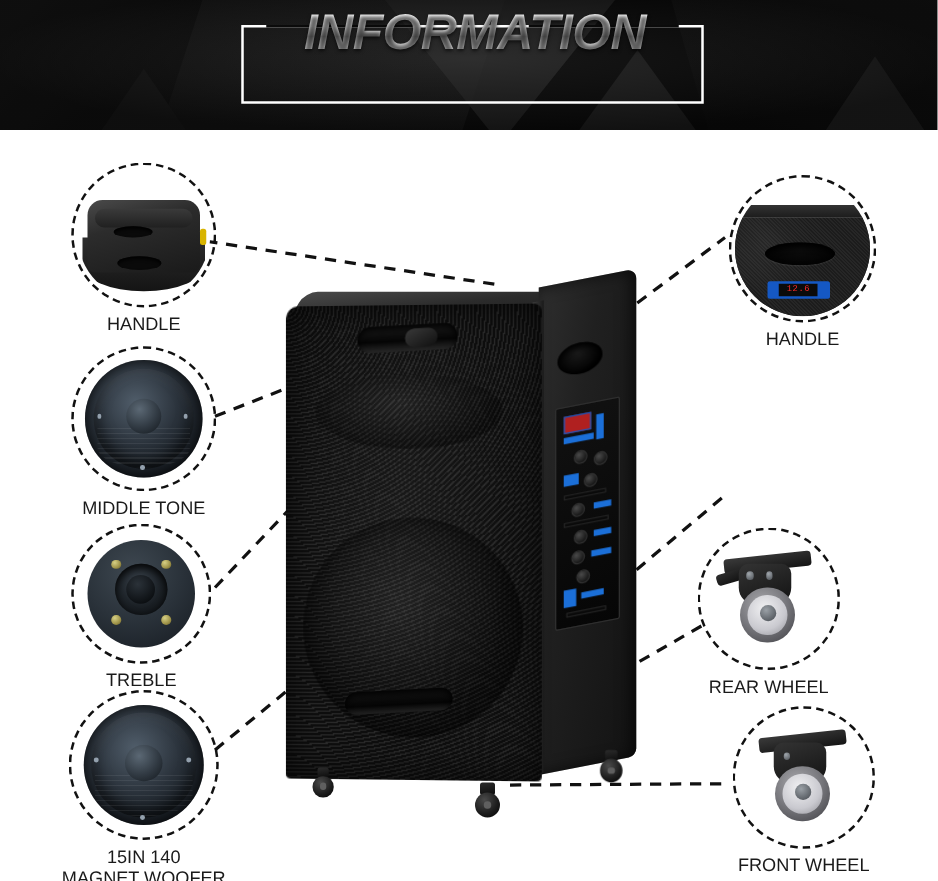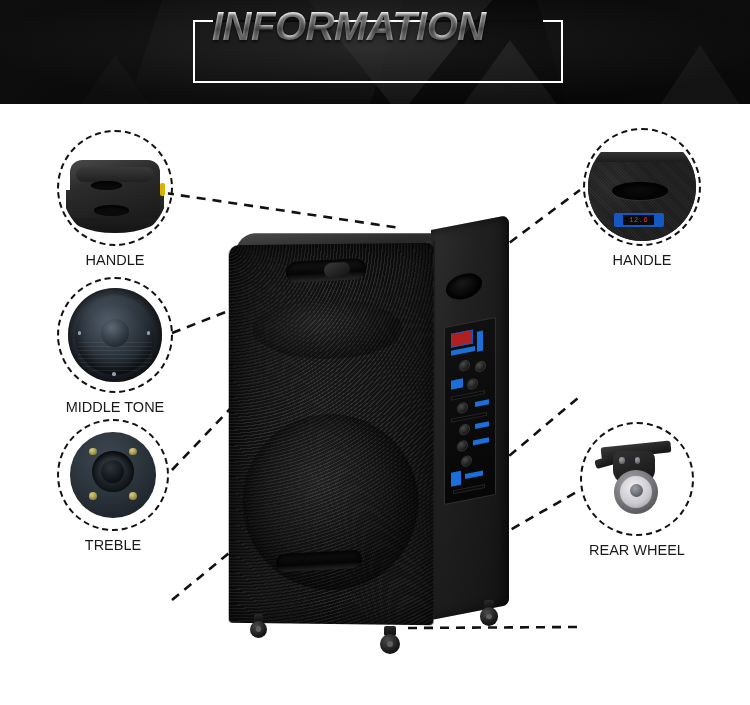--- a/index.html
+++ b/index.html
@@ -91,23 +91,23 @@
     position: absolute;
     top: -2px;
     height: 2px;
     background: #0b0b0b;
   }
   .notch-l { left: 18px; width: 120px; }
   .notch-r { right: 18px; width: 120px; }
 
   .title-main {
     position: absolute;
-    left: 17px; top: -16px;
+    left: 0; top: -16px;
     width: 370px;
-    text-align: left;
+    text-align: center;
     font-size: 40px;
     font-weight: 700;
     font-style: italic;
     letter-spacing: -0.5px;
     line-height: 1;
     background: linear-gradient(180deg, #ffffff 0%, #f2f2f2 38%, #9a9a9a 58%, #e8e8e8 78%, #c0c0c0 100%);
     -webkit-background-clip: text;
     background-clip: text;
     color: transparent;
     -webkit-text-fill-color: transparent;
@@ -729,50 +729,81 @@
           <div class="driver-screw" style="left:10%; top:46%;"></div>
           <div class="driver-screw" style="left:47%; top:90%;"></div>
           <div class="driver-screw" style="left:84%; top:46%;"></div>
         </div>
       </div>
     </div>
     <div class="dashed-ring"></div>
     <div class="callout-label" style="top:122px;">MIDDLE TONE</div>
   </div>
 
-
-  <div class="callout" style="left:583px; top:128px; width:118px; height:118px;">
+  <div class="callout" style="left:55px; top:552px; width:120px; height:120px;">
+    <div class="photo">
+      <div class="art-driver">
+        <div class="driver">
+          <div class="driver-ridges"></div>
+          <div class="driver-dome"></div>
+          <div class="driver-screw" style="left:9%; top:44%;"></div>
+          <div class="driver-screw" style="left:47%; top:91%;"></div>
+          <div class="driver-screw" style="left:85%; top:44%;"></div>
+        </div>
+      </div>
+    </div>
+    <div class="dashed-ring"></div>
+    <div class="callout-label" style="top:126px;">15IN 140</div>
+    <div class="callout-label" style="top:143px;">MAGNET WOOFER</div>
+  </div>
+
+  <div class="callout" style="left:583px; top:140px; width:118px; height:118px;">
     <div class="photo">
       <div class="art-rhandle">
         <div class="rh-top"></div>
         <div class="rh-face">
         </div>
         <div class="rh-cut"></div>
         <div class="rh-panel">
           <div class="rh-led">12.6</div>
         </div>
       </div>
     </div>
     <div class="dashed-ring"></div>
     <div class="callout-label" style="top:124px;">HANDLE</div>
   </div>
 
 
-  <div class="callout" style="left:580px; top:422px; width:114px; height:114px;">
+  <div class="callout" style="left:558px; top:422px; width:114px; height:114px;">
     <div class="photo">
       <div class="art-caster">
         <div class="caster">
           <div class="caster-plate"></div>
           <div class="caster-brake"></div>
           <div class="caster-fork"></div>
           <div class="caster-bolt" style="left:28%; top:22%;"></div>
           <div class="caster-bolt" style="left:47%; top:22%;"></div>
           <div class="caster-tire"></div>
           <div class="caster-hub"></div>
         </div>
       </div>
     </div>
     <div class="dashed-ring"></div>
     <div class="callout-label" style="top:120px;">REAR WHEEL</div>
   </div>
 
+  <div class="callout" style="left:586px; top:565px; width:114px; height:114px;">
+    <div class="photo">
+      <div class="art-caster">
+        <div class="caster">
+          <div class="caster-plate"></div>
+          <div class="caster-fork"></div>
+          <div class="caster-bolt" style="left:30%; top:24%;"></div>
+          <div class="caster-tire"></div>
+          <div class="caster-hub"></div>
+        </div>
+      </div>
+    </div>
+    <div class="dashed-ring"></div>
+    <div class="callout-label" style="top:120px;">FRONT WHEEL</div>
+  </div>
 
 </div>
 
 </body></html>

